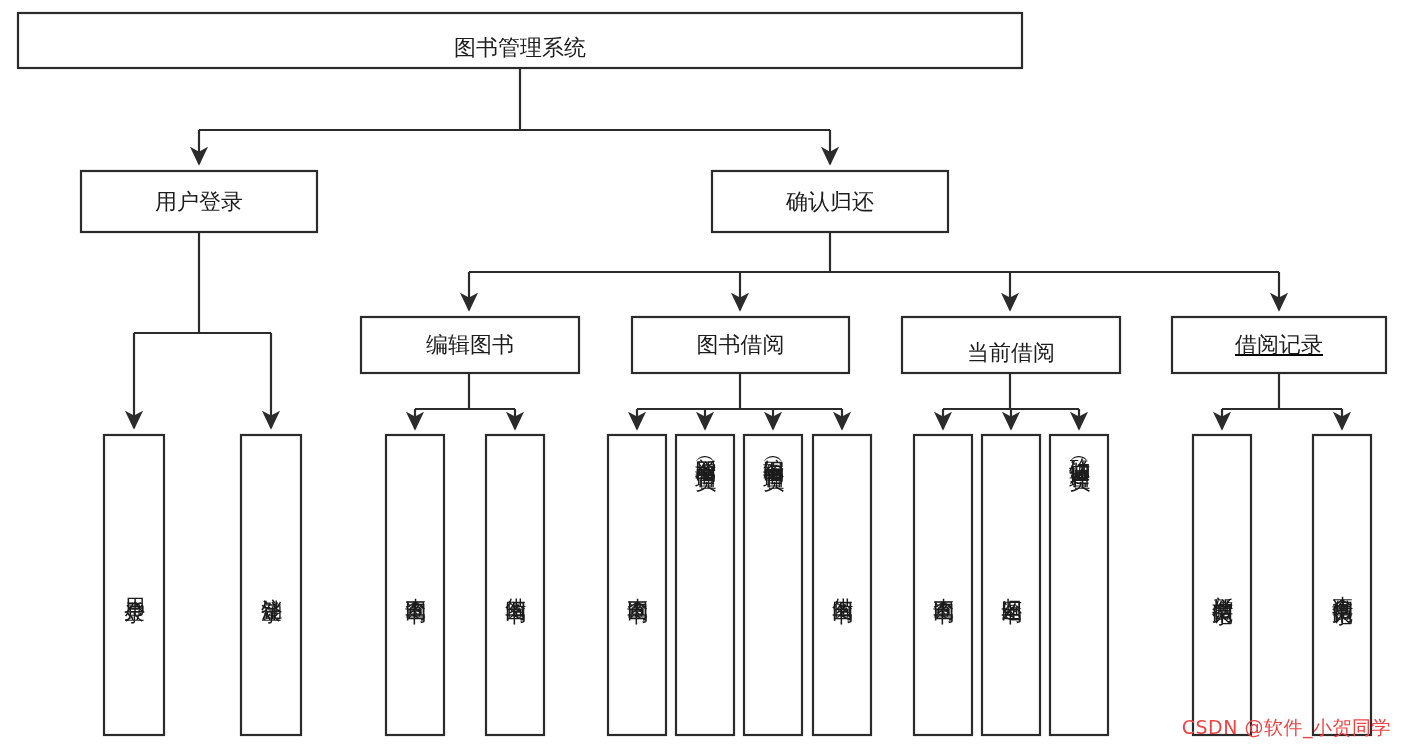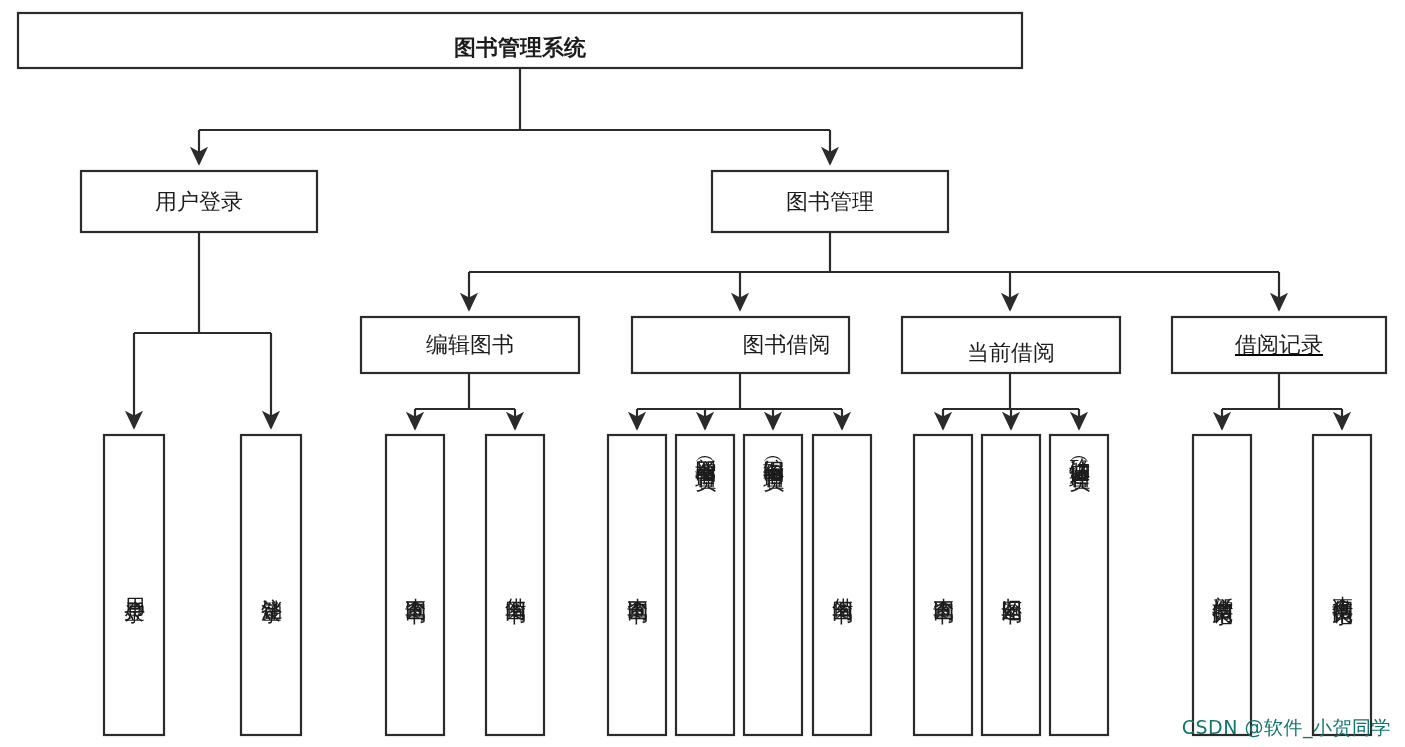--- a/index.html
+++ b/index.html
@@ -67,21 +67,21 @@
     font-size: 22px;
     color: #1c1c1c;
     white-space: nowrap;
   }
   #watermark {
     position: absolute;
     right: 14px;
     bottom: 6px;
     font-family: "DejaVu Sans", "Liberation Sans", sans-serif;
     font-size: 19px;
-    color: #0f766e;
+    color: #ef4444;
     letter-spacing: 0.5px;
     white-space: nowrap;
     user-select: none;
   }
 </style>
 </head>
 <body>
 
 <div id="canvas">
 
@@ -150,37 +150,37 @@
     <rect class="node-rect" x="676" y="435" width="58" height="300"></rect>
     <rect class="node-rect" x="744" y="435" width="58" height="300"></rect>
     <rect class="node-rect" x="813" y="435" width="58" height="300"></rect>
     <rect class="node-rect" x="914" y="435" width="58" height="300"></rect>
     <rect class="node-rect" x="982" y="435" width="58" height="300"></rect>
     <rect class="node-rect" x="1050" y="435" width="58" height="300"></rect>
     <rect class="node-rect" x="1193" y="435" width="58" height="300"></rect>
     <rect class="node-rect" x="1313" y="435" width="58" height="300"></rect>
   </svg>
 
-  <div class="htext-wrap" style="left:18px; top:13px; width:1004px; height:69px;font-weight:bold;">
+  <div class="htext-wrap" style="left:18px; top:13px; width:1004px; height:69px;">
     <span class="htext">图书管理系统</span>
   </div>
 
   <div class="htext-wrap" style="left:81px; top:171px; width:236px; height:61px;">
     <span class="htext">用户登录</span>
   </div>
 
   <div class="htext-wrap" style="left:712px; top:171px; width:236px; height:61px;">
-    <span class="htext">图书管理</span>
+    <span class="htext">确认归还</span>
   </div>
 
   <div class="htext-wrap" style="left:361px; top:317px; width:218px; height:56px;">
     <span class="htext">编辑图书</span>
   </div>
 
-  <div class="htext-wrap" style="left:632px; top:317px; width:217px; height:56px;margin-left:46px;">
+  <div class="htext-wrap" style="left:632px; top:317px; width:217px; height:56px;">
     <span class="htext">图书借阅</span>
   </div>
 
   <div class="htext-wrap" style="left:902px; top:317px; width:218px; height:72px;">
     <span class="htext">当前借阅</span>
   </div>
 
   <div class="htext-wrap" style="left:1172px; top:317px; width:214px; height:56px;text-decoration:underline;">
     <span class="htext">借阅记录</span>
   </div>

